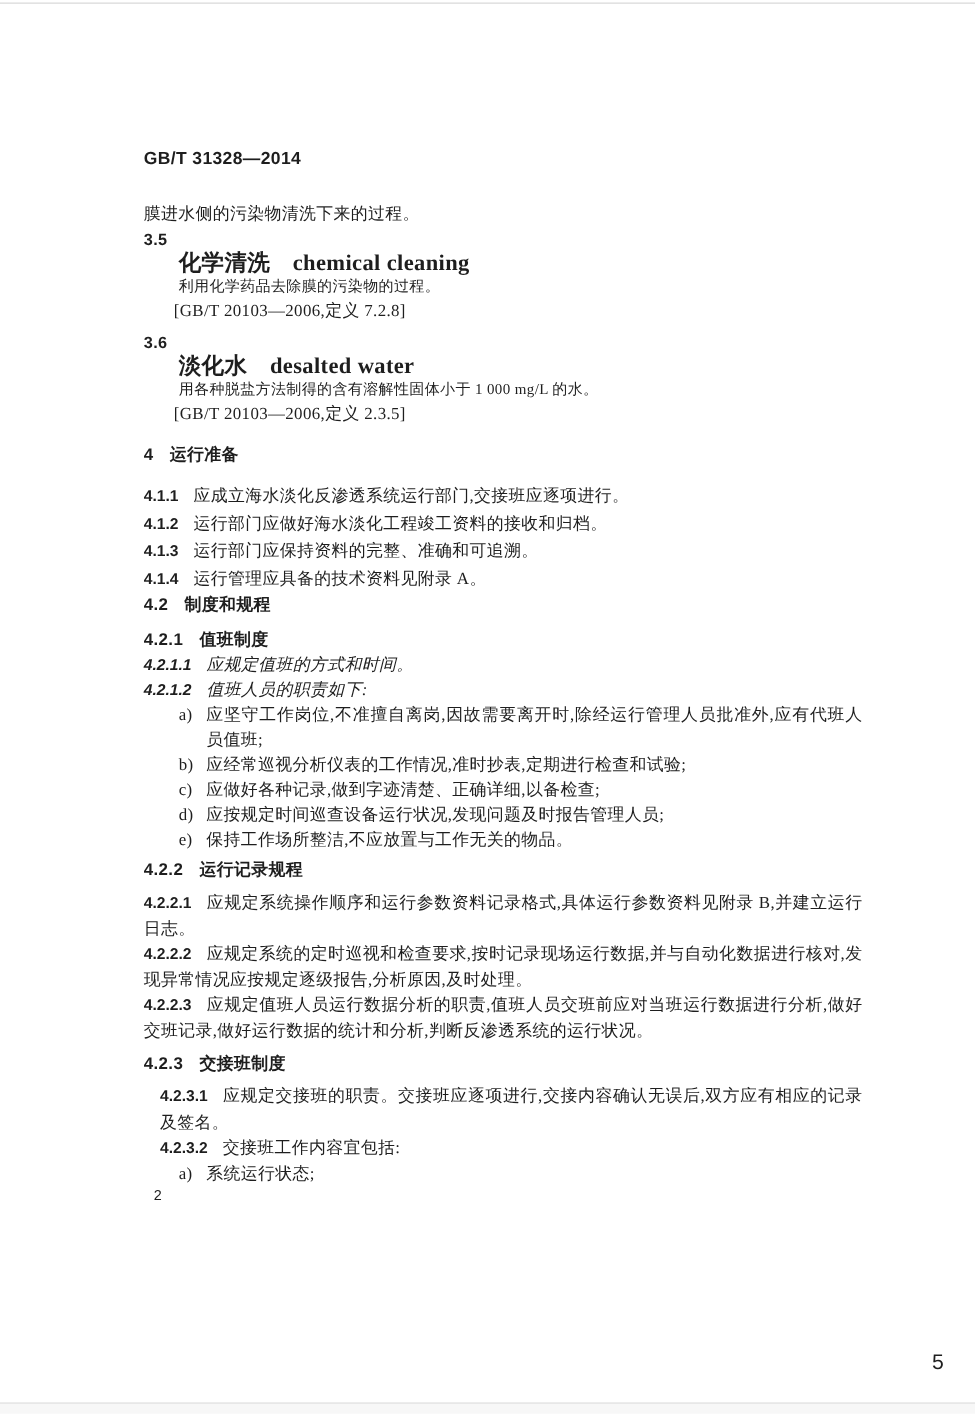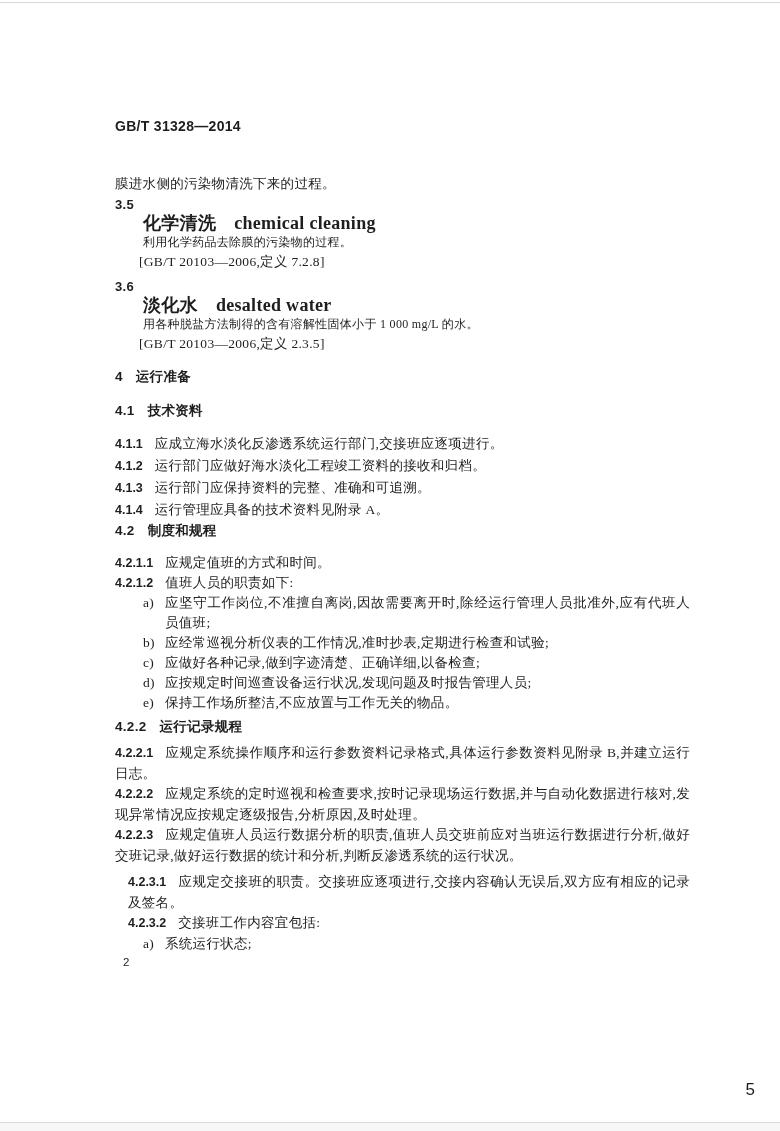--- a/index.html
+++ b/index.html
@@ -27,21 +27,21 @@
     position: absolute; top: 0; left: 0;
     box-sizing: border-box;
     width: 780px;
     padding: 118px 90px 0 115px;
     letter-spacing: 0.3px;
   }
   .doc-header {
     font-family: "Liberation Sans", "DejaVu Sans", sans-serif;
     font-weight: bold;
     font-size: 14px; line-height: 16px;
-    margin: 0 0 40px 0;
+    margin: 0 0 27px 0;
   }
   p, h1, h2, h3, div { margin: 0; }
   .body-p {
     font-size: 13.5px; line-height: 19px;
     text-align: justify;
     font-family: Liberation Serif, serif;
   }
   
   .tnum {
     font-family: "Liberation Sans", "DejaVu Sans", sans-serif;
@@ -70,21 +70,21 @@
     font-size: 13.5px; text-align: justify; line-height: 20.5px;
   }
   .cnum {
     font-family: "Liberation Sans", "DejaVu Sans", sans-serif;
     font-weight: bold; font-size: 12.5px;
     margin-right: 12px;
     letter-spacing: 0;
   }
   .clauses-41 { margin-top: 12px; }
   .clauses-41 .clause { line-height: 21px; }
-  .clauses-421 { margin-top: 12px; }
+  .clauses-421 { margin-top: 0; font-style: italic; }
   .clauses-421 .clause { line-height: 20px; }
   .clauses-422 { margin-top: 6px; }
   .clauses-423 { margin-top: 6px; margin-left: 13px; }
   
   .list { font-size: 13.5px; }
   .li {
     position: relative;
     padding-left: 50px;
     text-align: justify;
     line-height: 20px;
@@ -129,35 +129,35 @@
       <span>淡化水</span><span class="term-en">desalted water</span>
     </div>
     <div class="tdef">用各种脱盐方法制得的含有溶解性固体小于 1 000 mg/L 的水。</div>
     <div class="tsrc">[GB/T 20103—2006,定义 2.3.5]</div>
   </div>
 
   <h1 class="heading h-ch">
     <span class="hnum">4</span><span>运行准备</span>
   </h1>
 
-  <h2 class="heading h-41">
-    <span class="hnum">4.1</span><span>技术资料</span>
-  </h2>
 
   <div class="clauses-41">
     <p class="clause"><span class="cnum">4.1.1</span><span>应成立海水淡化反渗透系统运行部门,交接班应逐项进行。</span></p>
     <p class="clause"><span class="cnum">4.1.2</span><span>运行部门应做好海水淡化工程竣工资料的接收和归档。</span></p>
     <p class="clause"><span class="cnum">4.1.3</span><span>运行部门应保持资料的完整、准确和可追溯。</span></p>
     <p class="clause"><span class="cnum">4.1.4</span><span>运行管理应具备的技术资料见附录 A。</span></p>
   </div>
 
   <h2 class="heading h-42">
     <span class="hnum">4.2</span><span>制度和规程</span>
   </h2>
 
+  <h3 class="heading h-421">
+    <span class="hnum">4.2.1</span><span>值班制度</span>
+  </h3>
 
   <div class="clauses-421">
     <p class="clause"><span class="cnum">4.2.1.1</span><span>应规定值班的方式和时间。</span></p>
     <p class="clause"><span class="cnum">4.2.1.2</span><span>值班人员的职责如下:</span></p>
   </div>
 
   <div class="list">
     <div class="li"><span class="li-label">a)</span><span>应坚守工作岗位,不准擅自离岗,因故需要离开时,除经运行管理人员批准外,应有代班人员值班;</span></div>
     <div class="li"><span class="li-label">b)</span><span>应经常巡视分析仪表的工作情况,准时抄表,定期进行检查和试验;</span></div>
     <div class="li"><span class="li-label">c)</span><span>应做好各种记录,做到字迹清楚、正确详细,以备检查;</span></div>
@@ -168,20 +168,23 @@
   <h3 class="heading h-422">
     <span class="hnum">4.2.2</span><span>运行记录规程</span>
   </h3>
 
   <div class="clauses-422">
     <p class="clause"><span class="cnum">4.2.2.1</span><span>应规定系统操作顺序和运行参数资料记录格式,具体运行参数资料见附录 B,并建立运行日志。</span></p>
     <p class="clause"><span class="cnum">4.2.2.2</span><span>应规定系统的定时巡视和检查要求,按时记录现场运行数据,并与自动化数据进行核对,发现异常情况应按规定逐级报告,分析原因,及时处理。</span></p>
     <p class="clause"><span class="cnum">4.2.2.3</span><span>应规定值班人员运行数据分析的职责,值班人员交班前应对当班运行数据进行分析,做好交班记录,做好运行数据的统计和分析,判断反渗透系统的运行状况。</span></p>
   </div>
 
+  <h3 class="heading h-423">
+    <span class="hnum">4.2.3</span><span>交接班制度</span>
+  </h3>
 
   <div class="clauses-423">
     <p class="clause"><span class="cnum">4.2.3.1</span><span>应规定交接班的职责。交接班应逐项进行,交接内容确认无误后,双方应有相应的记录及签名。</span></p>
     <p class="clause"><span class="cnum">4.2.3.2</span><span>交接班工作内容宜包括:</span></p>
   </div>
 
   <div class="list">
     <div class="li"><span class="li-label">a)</span><span>系统运行状态;</span></div>
   </div>
 

